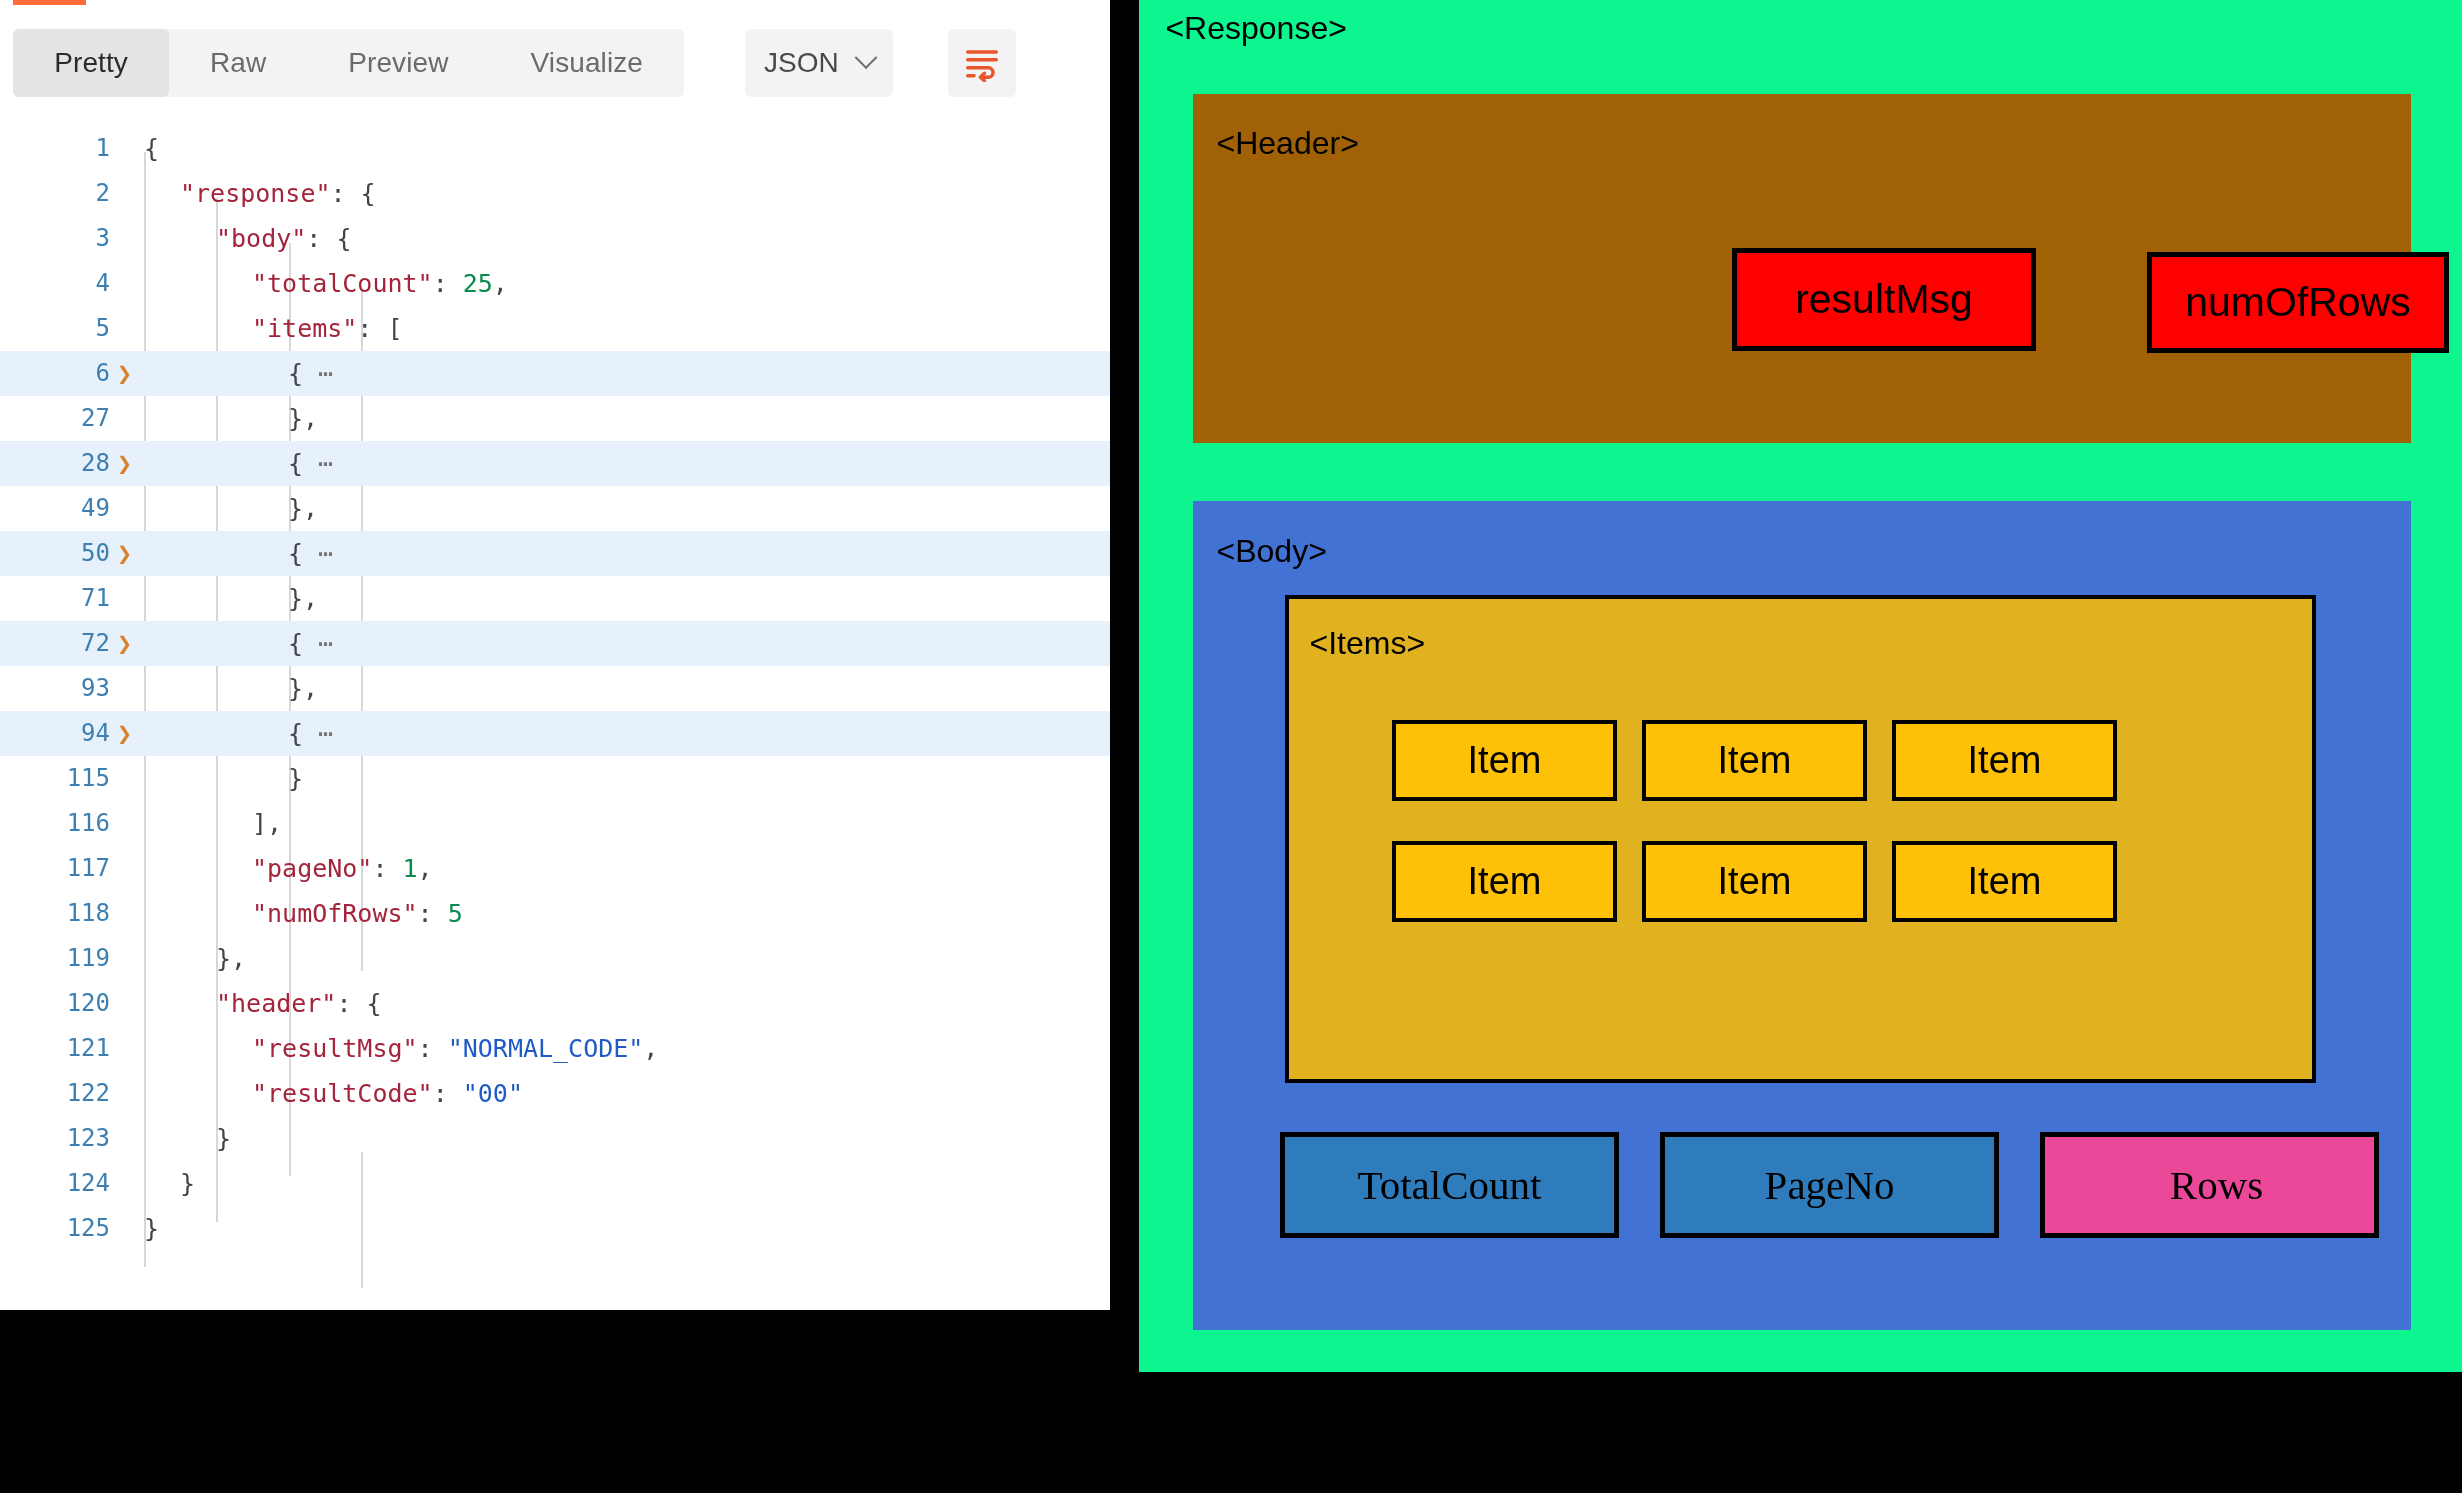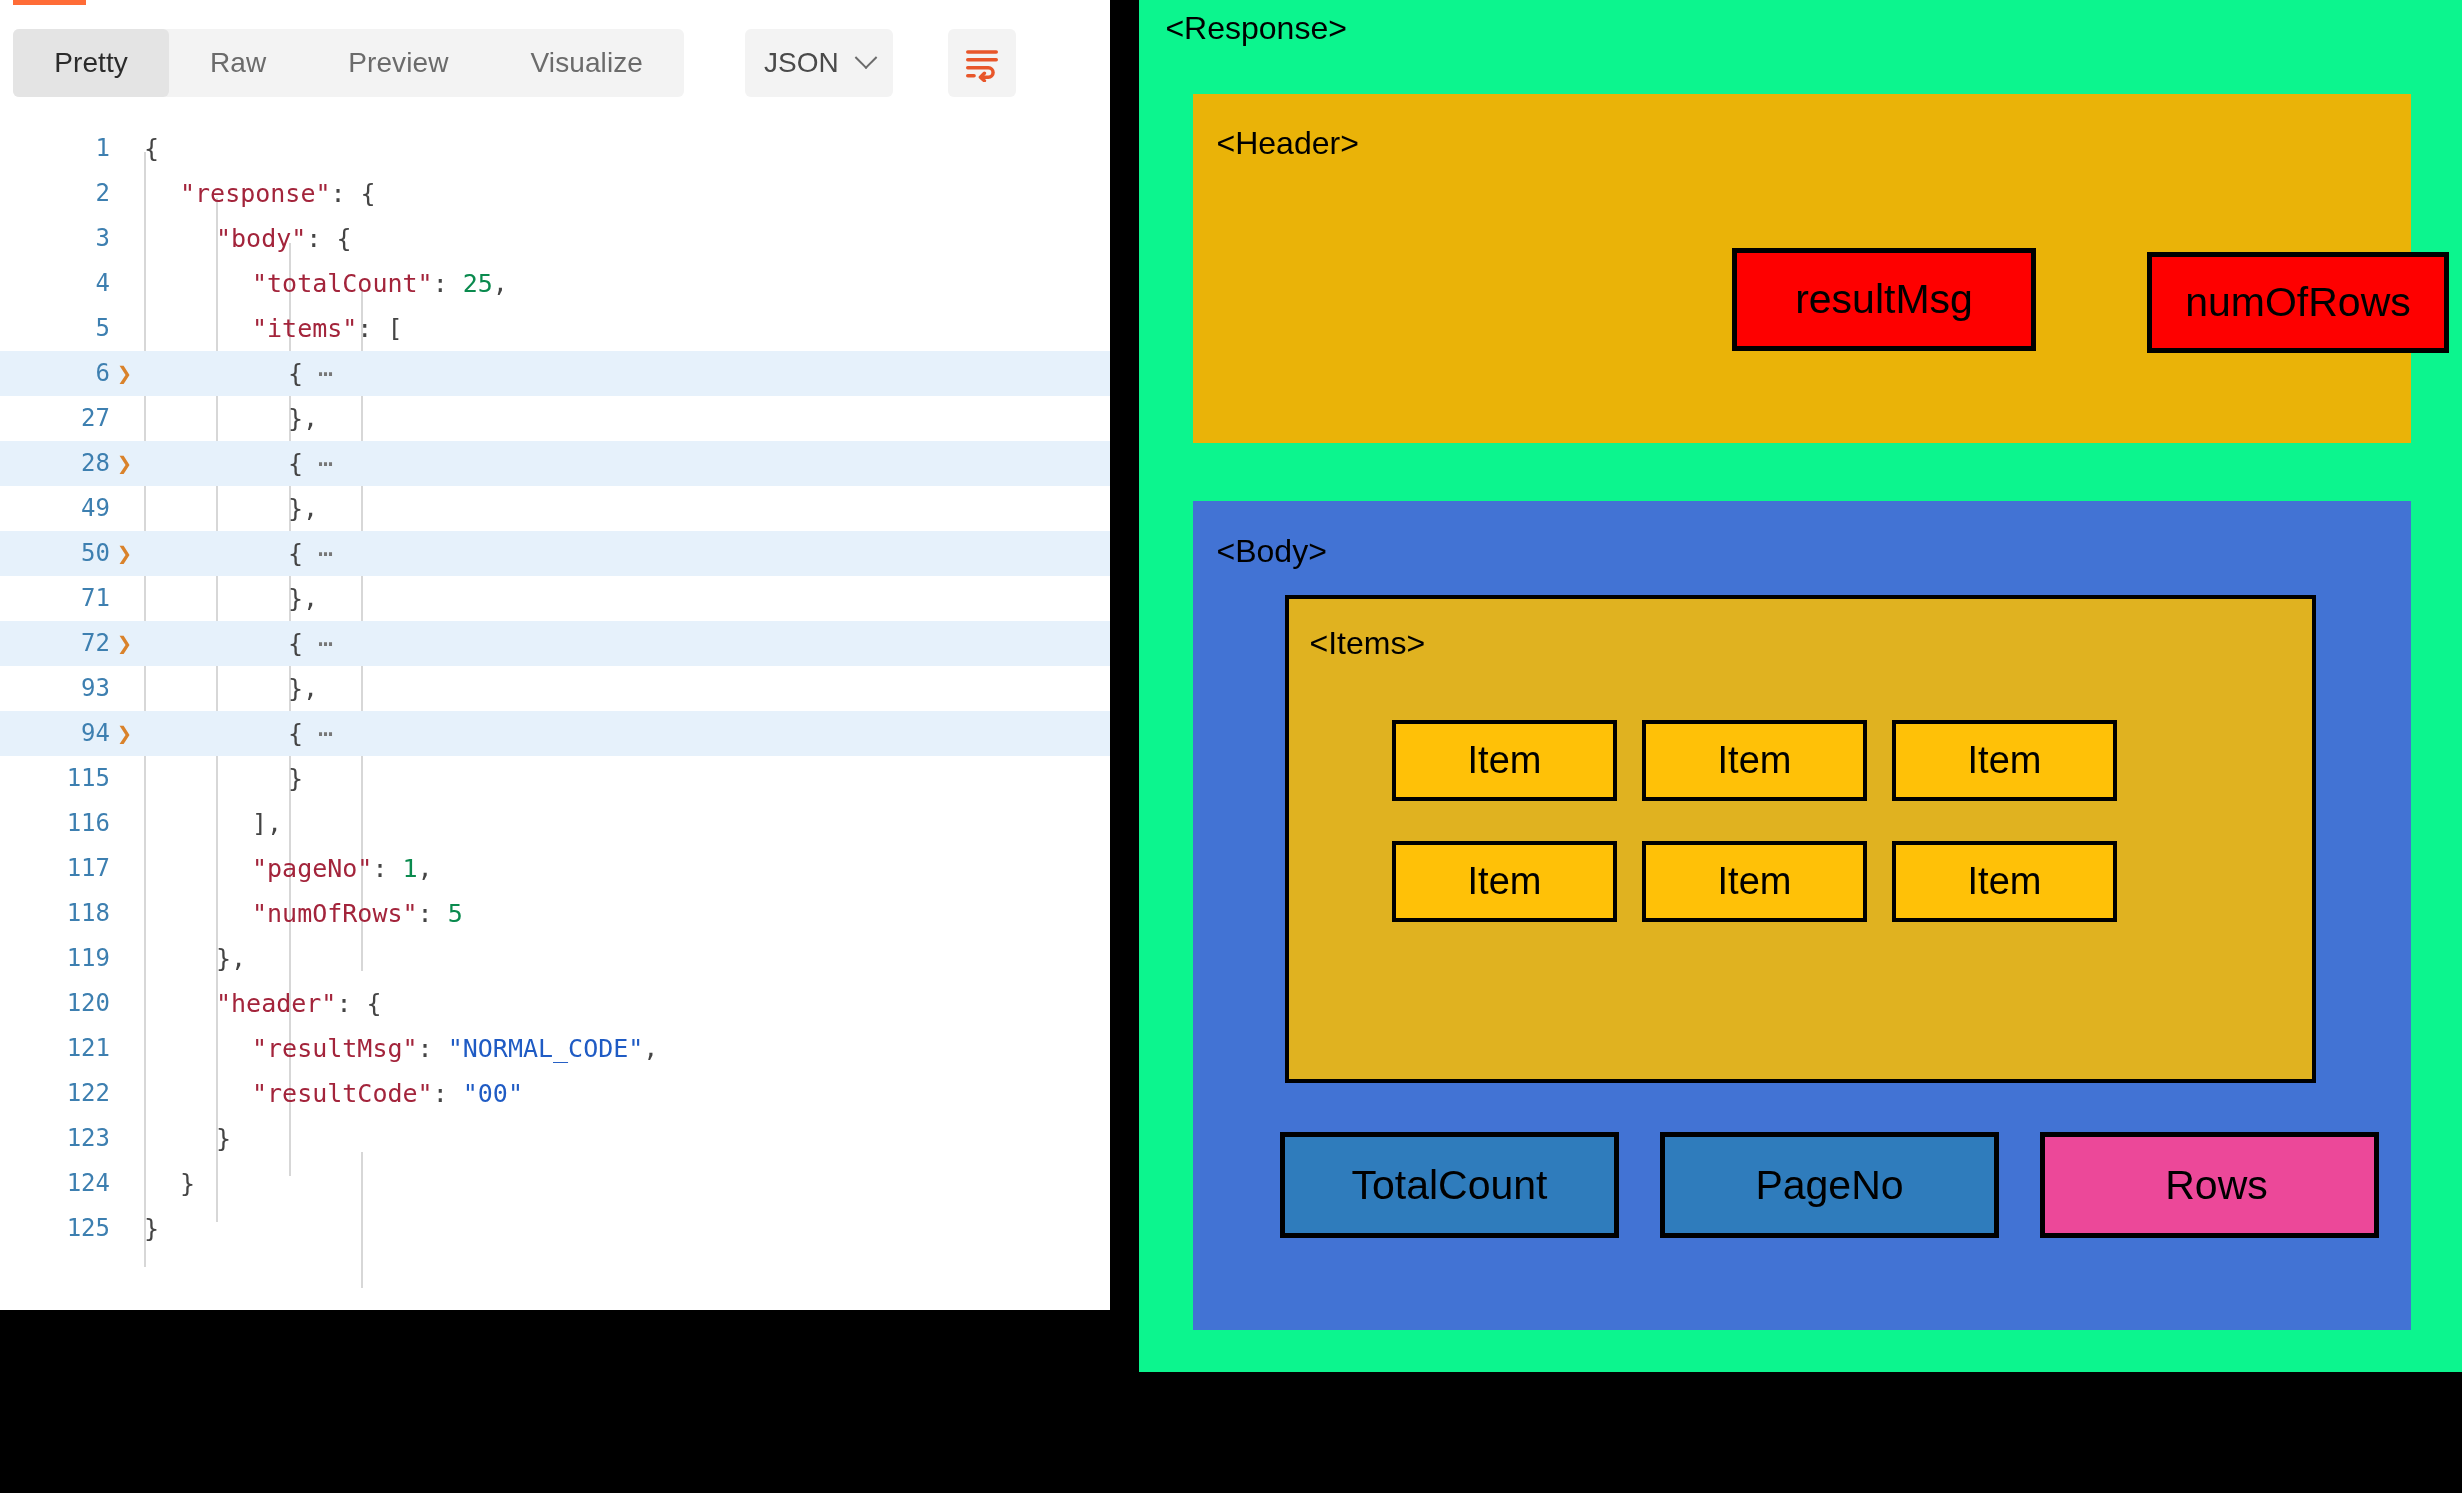--- a/index.html
+++ b/index.html
@@ -119,21 +119,21 @@
     grid-auto-rows: 81px; column-gap: 25px; row-gap: 40px;
   }
   .item-box {
     border: 4.4px solid #000;
     display: flex; align-items: center; justify-content: center;
     font-size: 38px; color: #000;
   }
 
   #meta-row {
     position: absolute; left: 87px; top: 631px;
-    display: flex; gap: 41px;
+    display: flex; gap: 41px; font-family: Liberation Serif, serif;
   }
   .meta-box {
     width: 339px; height: 106px; border: 5.1px solid #000;
     display: flex; align-items: center; justify-content: center;
     font-size: 41px; color: #000;
   }
 </style>
 </head>
 <body>
 
@@ -202,21 +202,21 @@
           <div class="cline"><div class="gutter">125</div><div class="ctext" style="padding-left: 0px;"><span class="p">}</span></div></div>
         </div>
     </div>
   </div>
 
   <div id="diagram">
 
     <div id="response-box" style="background: rgb(12, 245, 142);">
       <div class="lbl" id="response-label">&lt;Response&gt;</div>
 
-      <div id="header-box" style="background: #eab308; text-align: center;">
+      <div id="header-box" style="background: #a16207; text-align: center;">
         <div class="lbl" id="header-label">&lt;Header&gt;</div>
         <div class="hbox" id="resultmsg-box" style="background: rgb(254, 0, 0);">resultMsg</div>
         <div class="hbox" id="resultcode-box" style="background: rgb(254, 0, 0);">numOfRows</div>
       </div>
 
       <div id="body-box" style="background: rgb(66, 115, 212);">
         <div class="lbl" id="body-label">&lt;Body&gt;</div>
 
         <div id="items-box" style="background: rgb(224, 178, 32);">
           <div class="lbl" id="items-label">&lt;Items&gt;</div>

